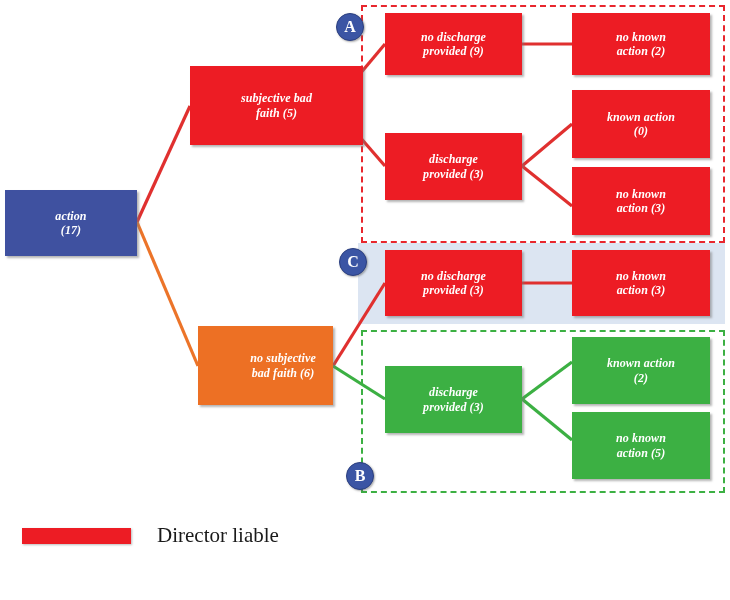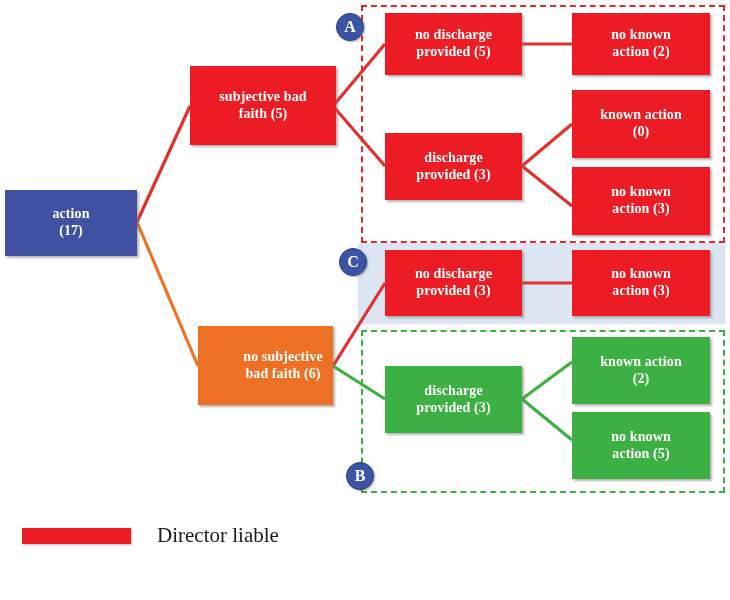--- a/index.html
+++ b/index.html
@@ -18,25 +18,26 @@
   .region.band-blue{background:#dce5f2;}
 
   
   .node{
     position:absolute;box-sizing:border-box;
     display:flex;align-items:center;justify-content:center;
     text-align:center;
     color:#ffffff;
     font-family:"Liberation Serif",serif;
     font-weight:700;
-    font-size:14px;
+    font-size:12px;
     line-height:1.18;
     letter-spacing:.1px;
     padding:2px 5px;
     box-shadow:2px 2px 2px rgba(120,120,120,.55);
+    font-style:italic;
   }
   .node span{display:block;width:100%;}
   .n-blue{background:#3f51a0;}
   .n-red{background:#ed1c24;}
   .n-green{background:#3cb043;}
   .n-orange{background:#ed7024;}
 
   
   #links{position:absolute;left:0;top:0;width:730px;height:600px;}
 
@@ -105,38 +106,38 @@
     <path d="M522,399 L572,440" stroke="#3cb043" stroke-width="3.2" fill="none"></path>
   </svg>
 
   <div class="node n-blue" style="left:5px;top:190px;width:132px;height:66px;align-items:center;">
     <span>
       <span>action</span>
       <span>(17)</span>
     </span>
   </div>
 
-  <div class="node n-red" style="left:190px;top:66px;width:146px;height:79px;">
+  <div class="node n-red" style="left:190px;top:66px;width:173px;height:79px;">
     <span>
       <span>subjective bad</span>
       <span>faith (5)</span>
     </span>
   </div>
 
   <div class="node n-orange" style="left:198px;top:326px;width:135px;height:79px;padding-left:40px;">
     <span>
       <span>no subjective</span>
       <span>bad faith (6)</span>
     </span>
   </div>
 
   <div class="node n-red" style="left:385px;top:13px;width:137px;height:62px;">
     <span>
       <span>no discharge</span>
-      <span>provided (5)</span>
+      <span>provided (9)</span>
     </span>
   </div>
 
   <div class="node n-red" style="left:572px;top:13px;width:138px;height:62px;">
     <span>
       <span>no known</span>
       <span>action (2)</span>
     </span>
   </div>
 

